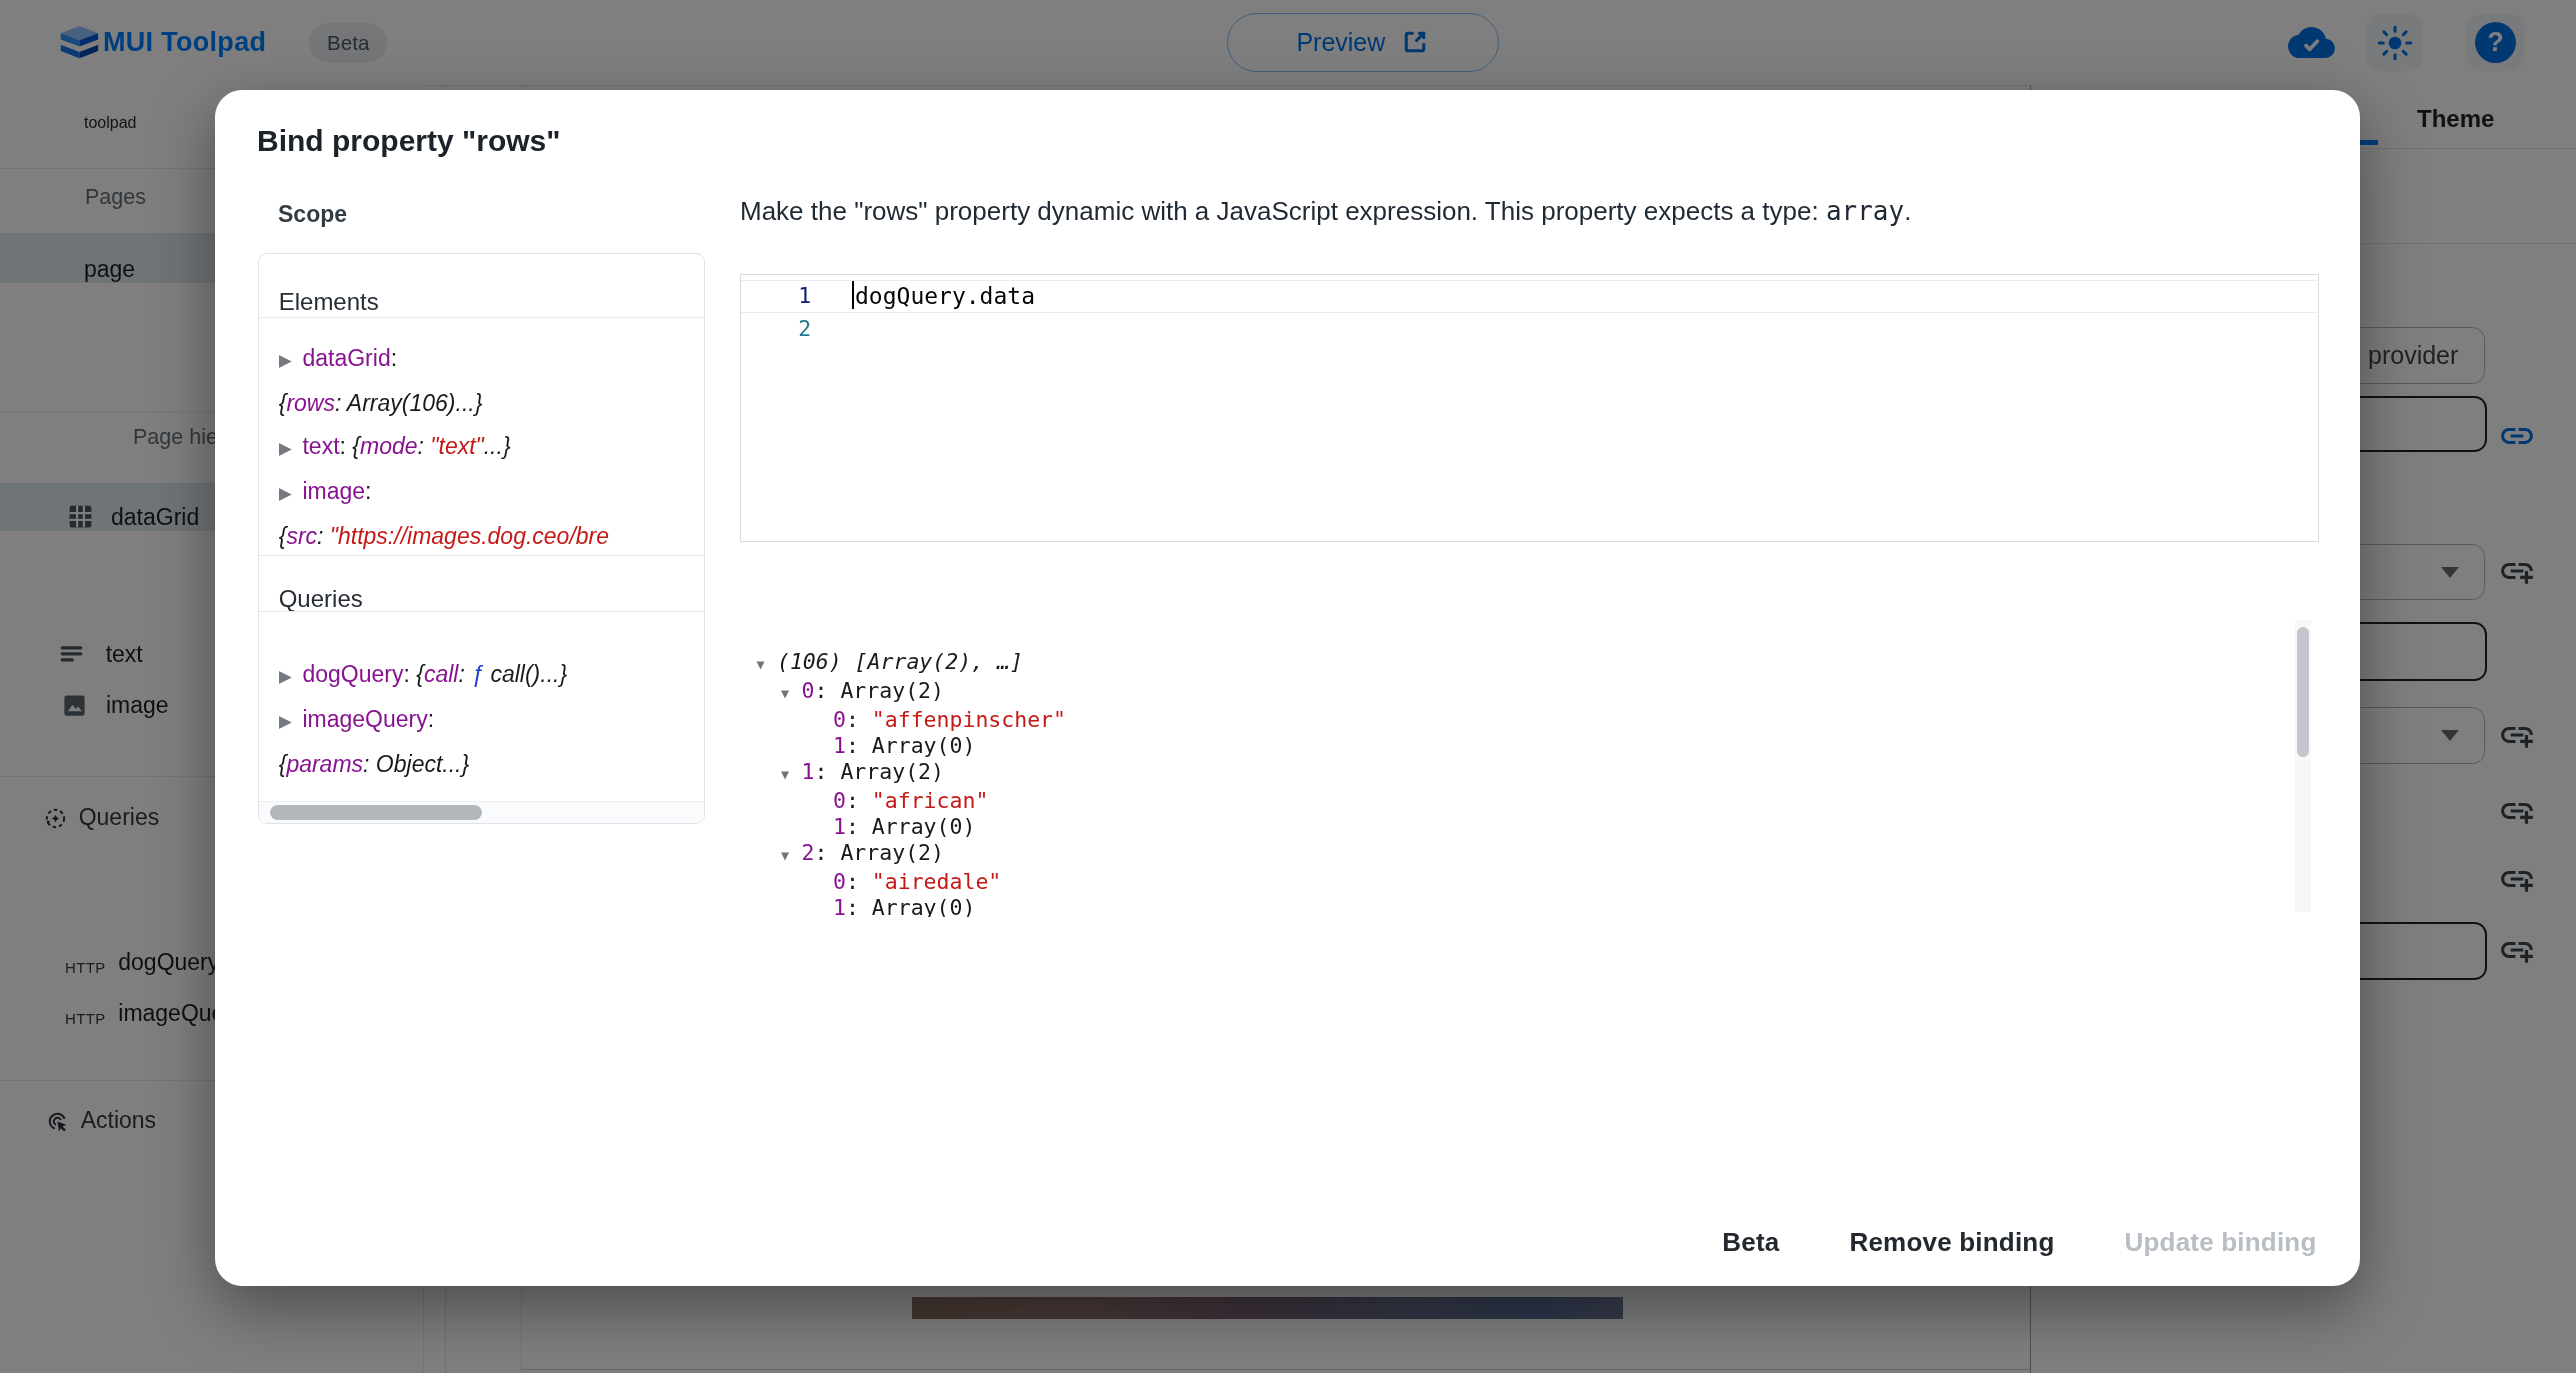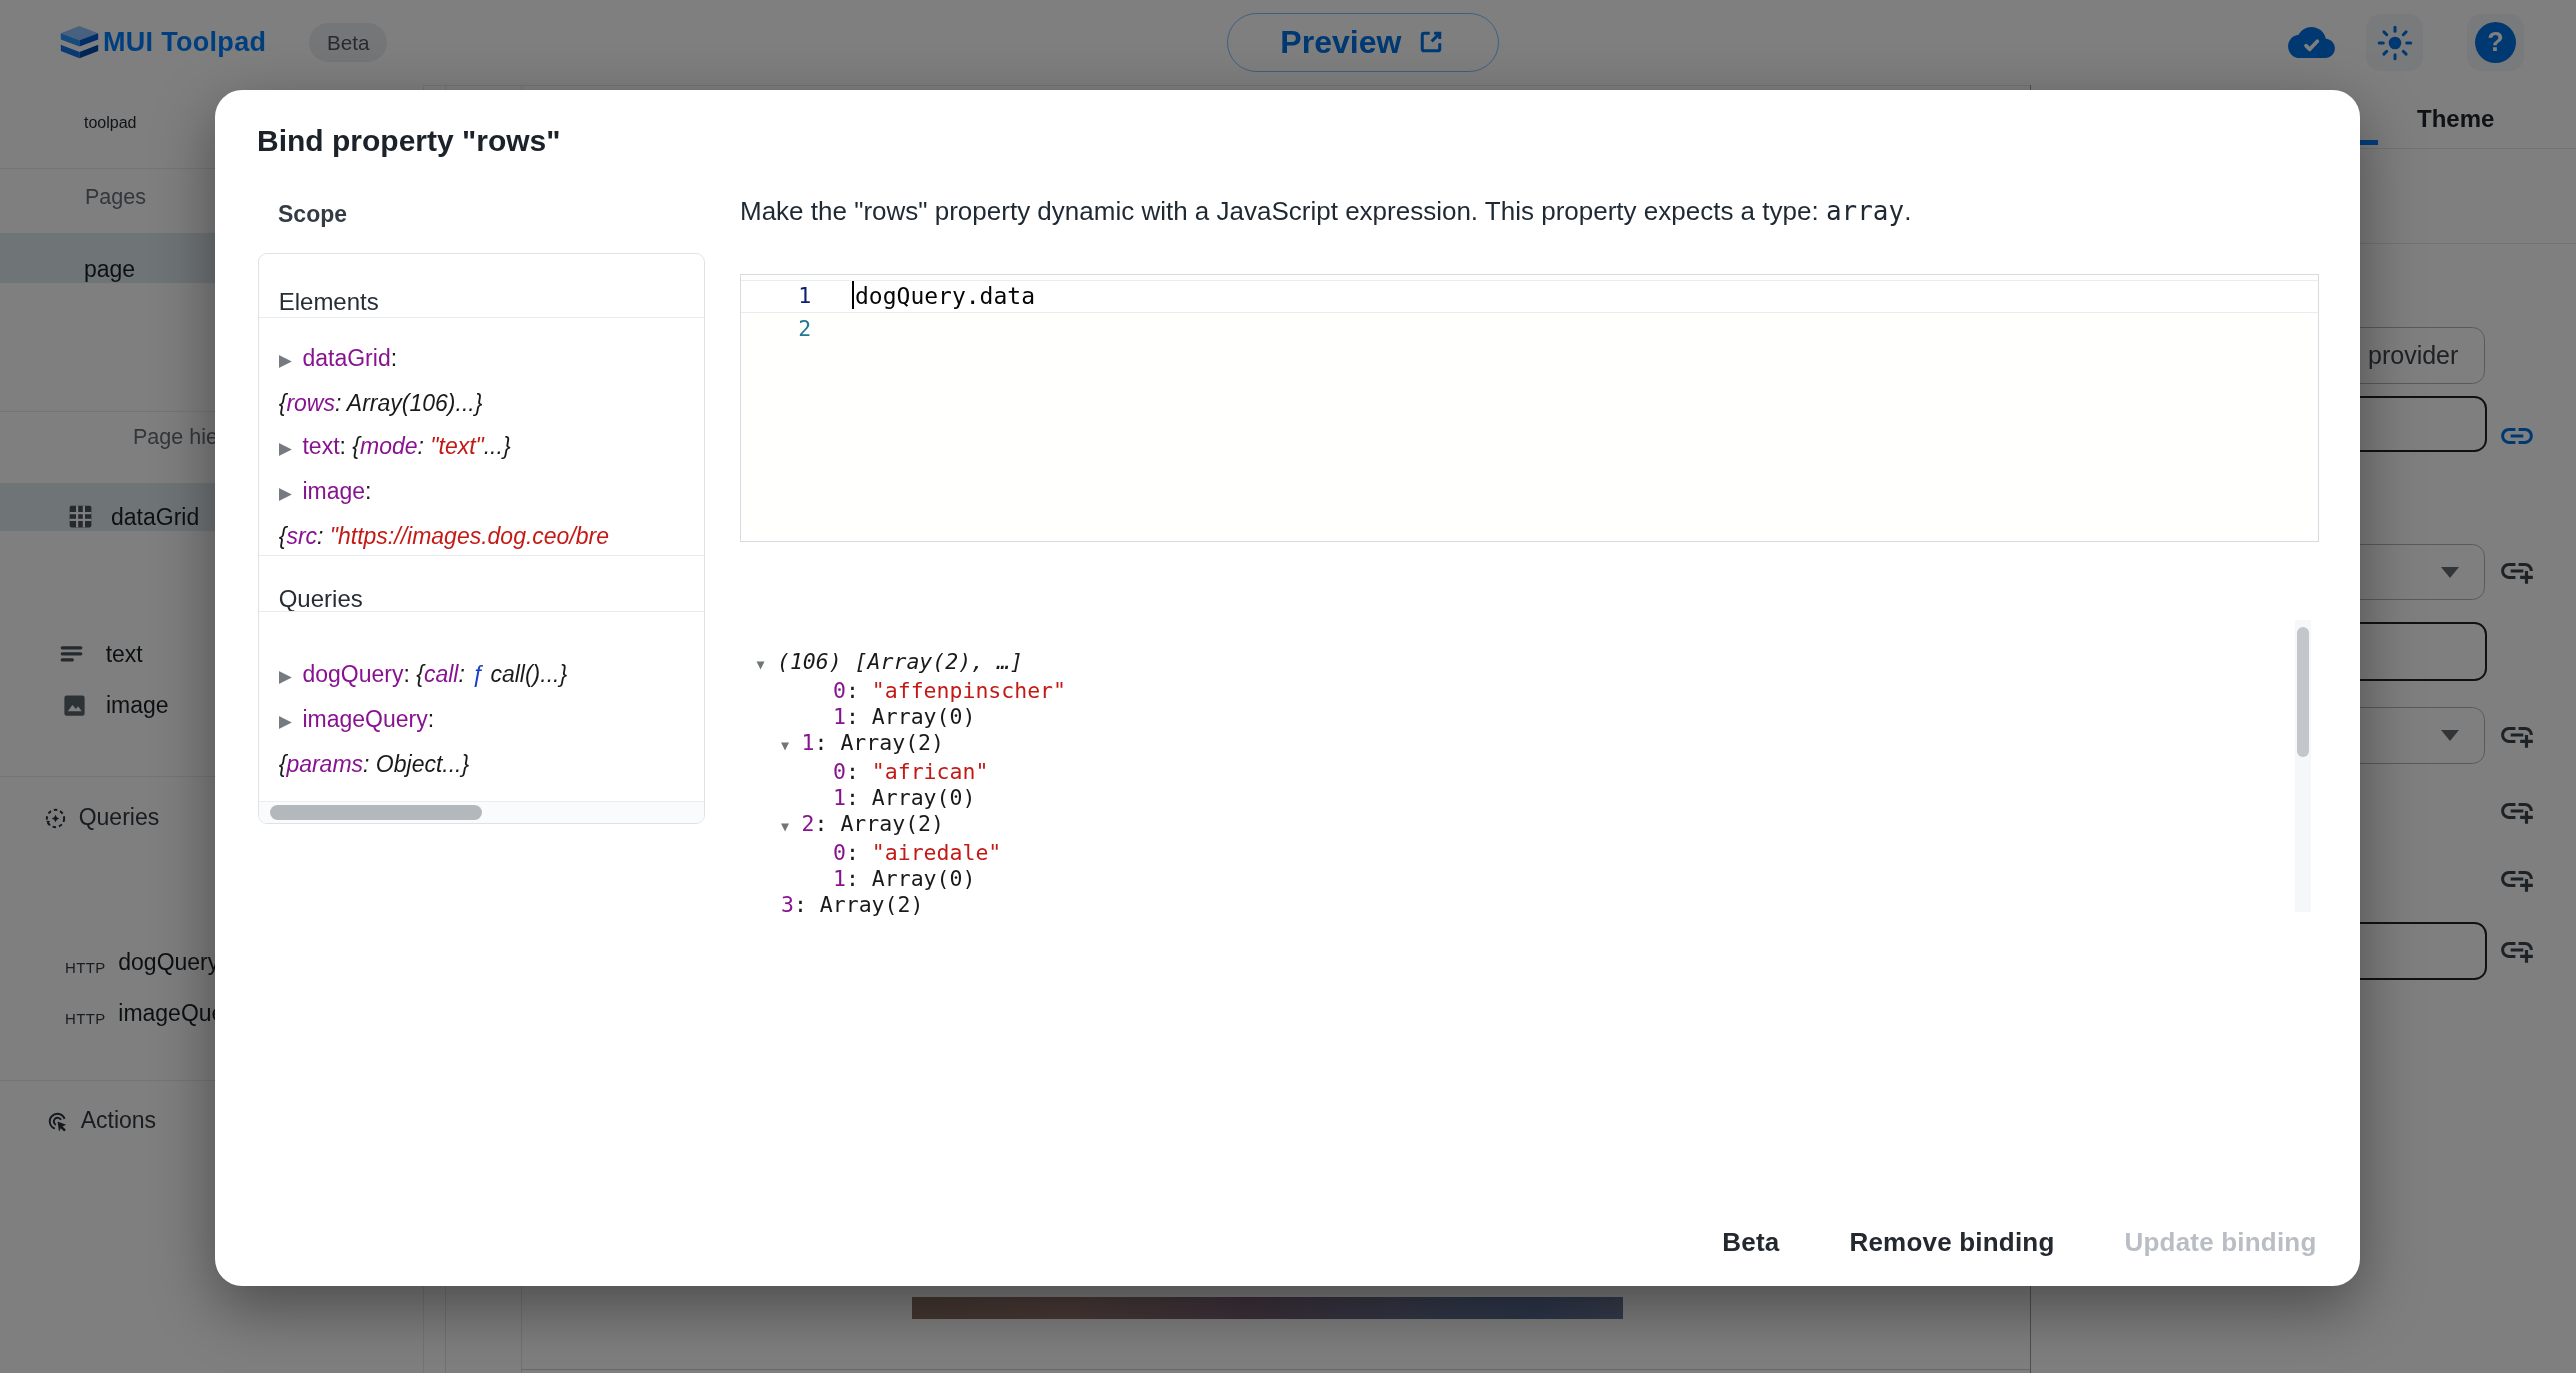--- a/index.html
+++ b/index.html
@@ -7,21 +7,21 @@
        font-family:"Liberation Sans",sans-serif;-webkit-font-smoothing:antialiased;}
   .abs{position:absolute;}
   
   #bg{position:absolute;inset:0;z-index:1;background:#fff;}
   .header{position:absolute;left:0;top:0;width:2576px;height:85px;background:#fff;border-bottom:0.9px solid #e6e9ec;}
   .logo{left:59px;top:24px;width:41px;height:38px;}
   .app-title{left:103px;top:27px;font-size:27px;font-weight:700;color:#007FFF;letter-spacing:0.3px;}
   .beta-chip{left:309px;top:23px;height:39px;padding:0 18px;border-radius:19.7px;background:#e9edf1;
              color:#4e575f;font-size:20.6px;display:flex;align-items:center;}
   .preview-btn{left:1227px;top:12.5px;width:272px;height:59px;border:1.8px solid rgba(0,127,255,.5);border-radius:30px;
-               display:flex;align-items:center;justify-content:center;gap:14.3px;color:#0072E5;font-size:32px;font-weight:700;
+               display:flex;align-items:center;justify-content:center;gap:14.3px;color:#0072E5;font-size:25px;font-weight:400;
                background:transparent;cursor:pointer;}
   .hdr-iconbtn{width:57px;height:57px;border-radius:14.3px;display:flex;align-items:center;justify-content:center;background:#f2f5f8;}
   .help-circle{width:41px;height:41px;border-radius:50%;background:#0072E5;color:#fff;display:flex;align-items:center;justify-content:center;
                font-size:27px;font-weight:700;}
   
   .sidebar{position:absolute;left:0;top:85px;width:423px;height:1289px;background:#fff;border-right:0.9px solid #e5e8eb;}
   .sb-title{left:84px;top:29px;font-size:16px;color:#232a31;}
   .sb-divider{left:0;width:423px;height:0.9px;background:#e7eaed;}
   .sb-section{font-size:21.5px;color:#656e76;}
   .sb-row{position:absolute;left:0;width:423px;display:flex;align-items:flex-end;color:#1b2127;font-size:23px;cursor:pointer;}
@@ -273,20 +273,21 @@
   <div class="abs editor">
     <div class="active-line"></div>
     <div class="lnum" style="left:7.2px;top:8px;color:#0b216f">1</div>
     <div class="lnum" style="left:7.2px;top:41px;color:#237893">2</div>
     <div class="cursorbar"></div>
     <div class="code-text">dogQuery.data</div>
   </div>
 
   <div class="abs tree">
       <div class="rrow lvl0"><span class="c-tri">▼</span><span class="c-pi">(106) [Array(2), …]</span></div>
+      <div class="rrow lvl1"><span class="c-tri">▼</span><span class="c-num">0</span><span class="c-p">: </span><span class="c-p">Array(2)</span></div>
       <div class="rrow lvl2"><span class="c-num">0</span><span class="c-p">: </span><span class="c-s">"affenpinscher"</span></div>
       <div class="rrow lvl2"><span class="c-num">1</span><span class="c-p">: </span><span class="c-p">Array(0)</span></div>
       <div class="rrow lvl1"><span class="c-tri">▼</span><span class="c-num">1</span><span class="c-p">: </span><span class="c-p">Array(2)</span></div>
       <div class="rrow lvl2"><span class="c-num">0</span><span class="c-p">: </span><span class="c-s">"african"</span></div>
       <div class="rrow lvl2"><span class="c-num">1</span><span class="c-p">: </span><span class="c-p">Array(0)</span></div>
       <div class="rrow lvl1"><span class="c-tri">▼</span><span class="c-num">2</span><span class="c-p">: </span><span class="c-p">Array(2)</span></div>
       <div class="rrow lvl2"><span class="c-num">0</span><span class="c-p">: </span><span class="c-s">"airedale"</span></div>
       <div class="rrow lvl2"><span class="c-num">1</span><span class="c-p">: </span><span class="c-p">Array(0)</span></div>
       <div class="rrow lvl1"><span class="c-num">3</span><span class="c-p">: </span><span class="c-p">Array(2)</span></div>
     </div>

